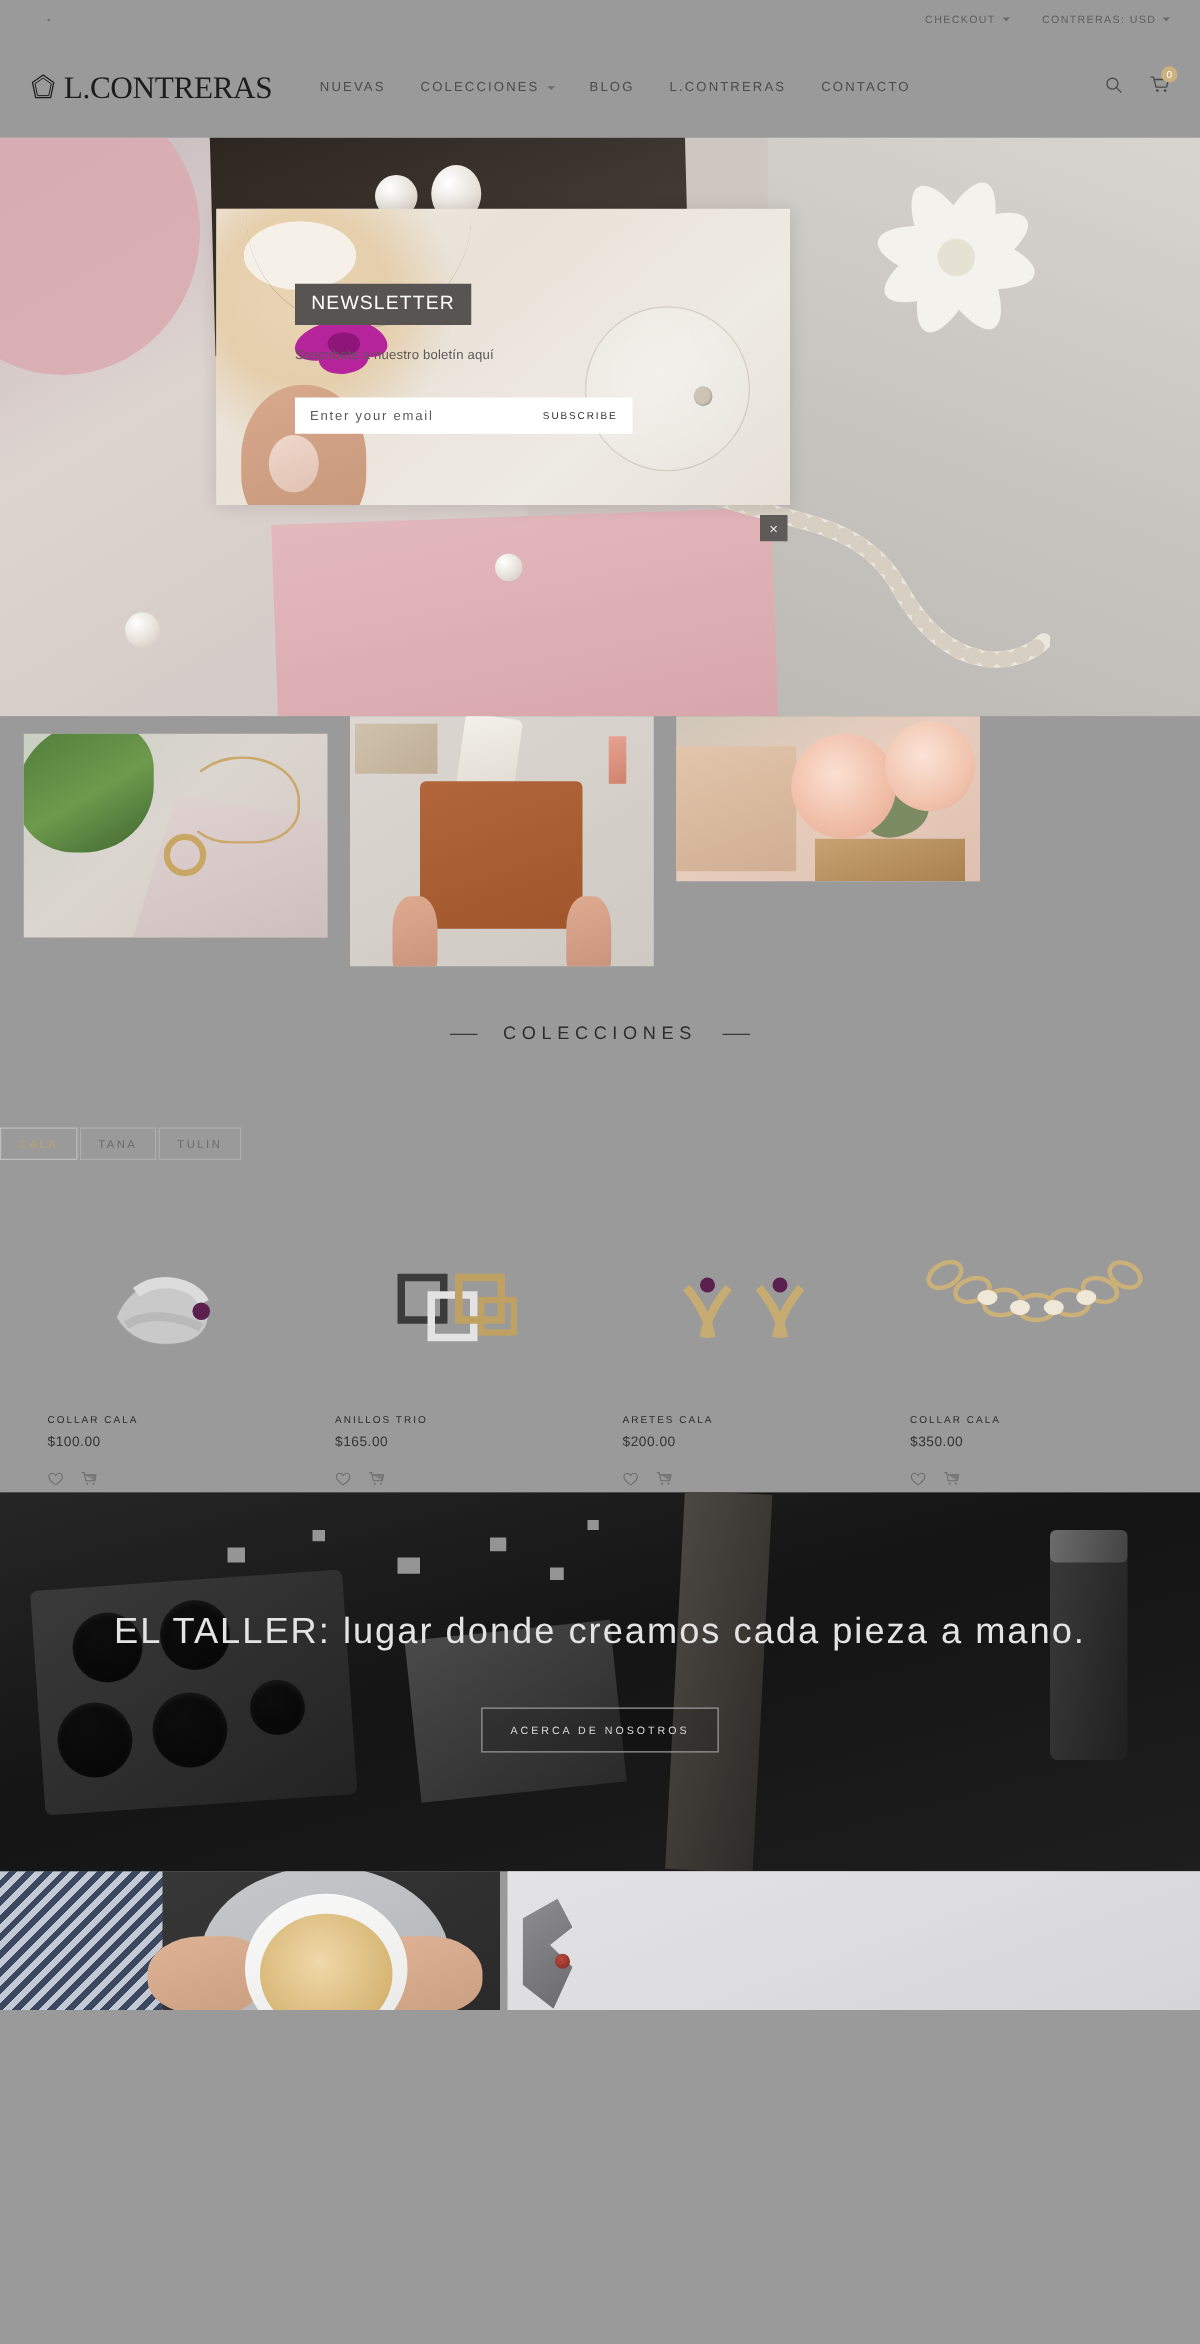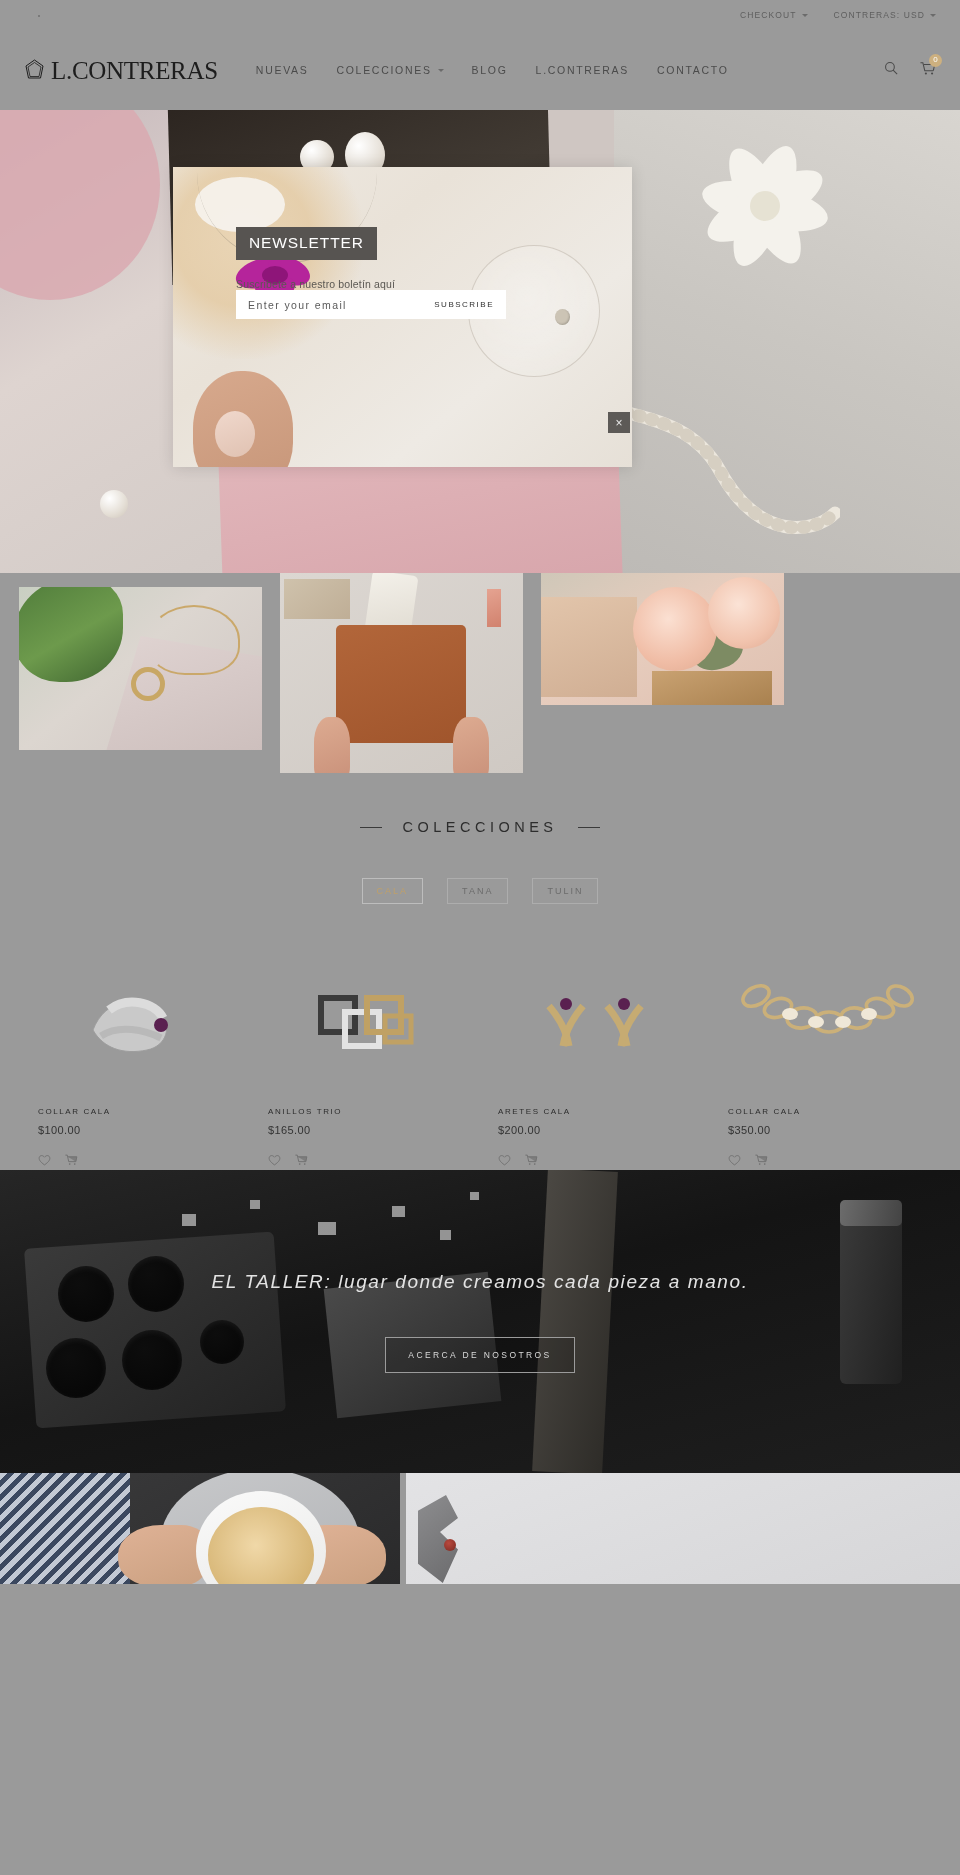--- a/index.html
+++ b/index.html
@@ -81,21 +81,21 @@
   .hero-marble { position:absolute; right:0; top:0; width:36%; height:100%;
              background: linear-gradient(200deg,#d8d5d0 0%,#c9c6c1 50%,#bdbab6 100%); }
   .hero-flower { position:absolute; right:120px; top:34px; width:150px; height:130px; }
   .hero-pinkbox { position:absolute; left:220px; bottom:-20px; width:400px; height:180px;
              background: linear-gradient(170deg,#e3b9bd,#d7a5ab); transform: rotate(-2deg); }
   .hero-string { position:absolute; right:120px; bottom:10px; width:330px; height:200px; }
 
   
   .modal {
     position: absolute; left: 173px; top: 167px;
-    width: 459px; height: 300px; z-index: 60;
+    width: 459px; height: 237px; z-index: 60;
     background: linear-gradient(140deg,#efeae2 0%,#e9e2d8 35%,#eeeae4 70%,#e6e0d7 100%);
     overflow: hidden; box-shadow: 0 1px 14px rgba(0,0,0,.13);
   }
   .modal-tex1 { position:absolute; left:-10px; top:-8px; width:200px; height:200px;
       background: radial-gradient(ellipse at 40% 40%, #e8cfa8 0%, #e3c79c 40%, rgba(235,225,210,0) 72%);
       opacity:.75; }
   .modal-tex2 { position:absolute; left:22px; top:10px; width:90px; height:55px;
       background:#f6f3ee; border-radius:50%; opacity:.9; }
   .modal-flower { position:absolute; left:58px; top:76px; width:92px; height:62px; }
   .modal-circle { position:absolute; left:295px; top:78px; width:132px; height:132px;
@@ -112,21 +112,21 @@
       border-bottom:1px solid rgba(140,130,115,.45); border-radius:0 0 90px 90px; }
   .modal-content { position:absolute; inset:0; padding: 60px 0 0 63px; z-index:5; }
   .newsletter-tag {
     display:inline-block; background:#575451; color:#fff;
     font-size:15.5px; letter-spacing:.9px; padding: 7px 13px 8px 13px;
   }
   .newsletter-sub {
     margin-top: 18px; font-size: 10.5px; color:#5b5853; letter-spacing:.15px;
   }
   .newsletter-form {
-    width: 270px; height: 29px; background:#fff;
+    margin-top: 28px; width: 270px; height: 29px; background:#fff;
     display:flex; align-items:center; padding: 0 12px; gap: 40px;
   }
   .newsletter-input {
     border:none; outline:none; background:transparent; flex:1;
     font-family:"Liberation Sans", sans-serif;
     font-size: 10.5px; letter-spacing: 1.4px; color:#3b3b3b;
   }
   .newsletter-input::placeholder { color:#5a5a5a; }
   .newsletter-submit {
     border:none; background:transparent; cursor:pointer;
@@ -185,21 +185,21 @@
 
   
   .collections { background:#9a9a9a; padding-top: 34px; }
   .sec-title {
     text-align:center; color:#2d2d2d; font-size: 14.5px;
     letter-spacing: 4.5px; line-height: 21px;
   }
   .sec-title-row { display:flex; align-items:center; justify-content:center; gap:0; }
   .dash { width: 22px; height: 1px; background:#3a3a3a; }
   .sec-title-row .t { width: 196px; }
-  .filters { display:flex; justify-content:center; gap: 24px; margin-top: 40px; }
+  .filters { display:flex; justify-content:flex-start; gap: 2px; margin-top: 64px; }
   .filter {
     min-width: 55px; padding: 7px 14px; border:1px solid #adadad;
     font-size: 9px; letter-spacing: 2px; color:#6b6b6b; cursor:pointer;
     text-align:center; background:transparent;
     font-family:"Liberation Sans", sans-serif;
   }
   .filter.active { color:#bfa06a; border-color:#bdbdbd; }
 
   .products { display:flex; padding: 40px 20px 0 20px; }
   .product { width: 25%; padding: 0 18px; }
@@ -232,22 +232,22 @@
   .taller-can { position:absolute; right:58px; top:46px; width:62px; height:168px;
     background: linear-gradient(100deg,#3a3a3a,#202020); border-radius:6px; }
   .taller-cap { position:absolute; right:58px; top:30px; width:62px; height:26px;
     background: linear-gradient(100deg,#6c6c6c,#434343); border-radius:5px; }
   .flake { position:absolute; background:#bdbdbd; opacity:.75; }
   .taller-content {
     position:absolute; inset:0; z-index:5;
     display:flex; flex-direction:column; align-items:center; justify-content:center;
   }
   .taller-text {
-    color:#e3e3e3; font-size: 19px; letter-spacing: 1.6px;
-    text-align:center; font-weight: 300; width:100%; padding: 0 30px; font-style: italic;
+    color:#e3e3e3; font-size: 29px; letter-spacing: 1.6px;
+    text-align:center; font-weight: 300; width:100%; padding: 0 30px;
   }
   .taller-btn {
     margin-top: 44px; border:1px solid #9b9b9b; background: rgba(0,0,0,.16);
     color:#d9d9d9; font-size: 8.5px; letter-spacing: 2.4px;
     padding: 12px 22px; cursor:pointer;
     font-family:"Liberation Sans", sans-serif;
   }
 
   
   .bottom { display:flex; height: 111px; }

